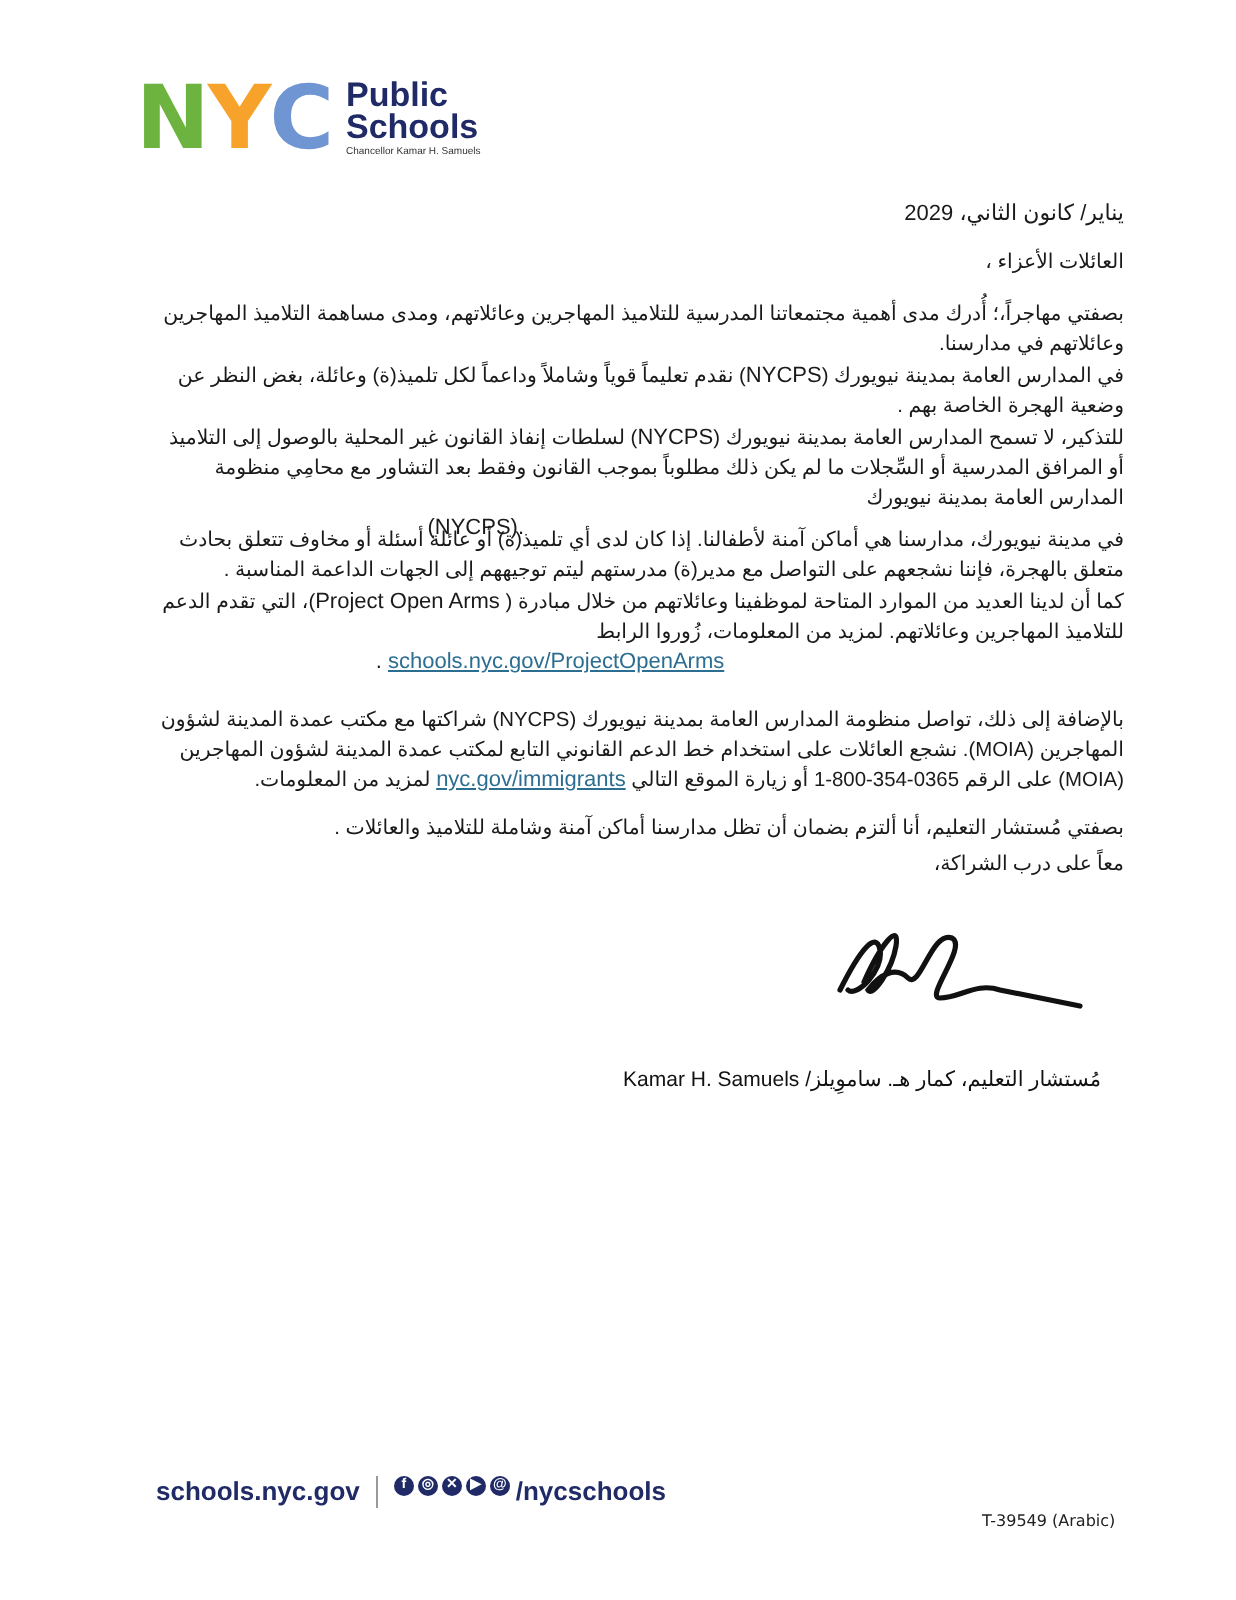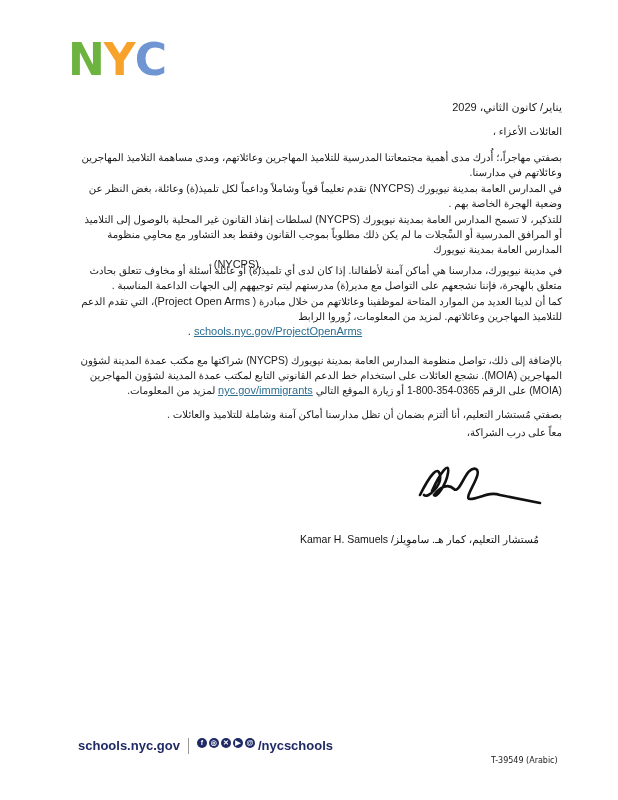--- a/index.html
+++ b/index.html
@@ -23,36 +23,41 @@
   .p4 { top:263px; }
   .p5 { top:294px; }
   .p6 { top:353px; }
   .p7 { top:407px;text-align:right; }
   .p8 { top:425px;font-family:Liberation Serif, serif; }
   .ltr { direction:ltr; unicode-bidi:embed; font-size:11px; }
   .link { color:#2c6e91; text-decoration:underline; }
   .link-line { display:block; text-align:center; padding-right:90px; font-size:11px; }
 
   .sig { position:absolute; left:410px; top:455px; width:140px; height:60px; }
-  .signer { position:absolute; left:300px; top:533px; width:262px; direction:rtl; text-align:left; font-size:10.5px; }
+  .signer { position:absolute; left:300px; top:533px; width:262px; direction:rtl; text-align:center; font-size:10.5px; }
 
   .footer { position:absolute; left:78px; top:738px; display:flex; align-items:flex-start; color:#1f2a66; font-weight:bold; font-size:13px; }
   .footer .sep { width:1px; height:16px; background:#999; margin:0 8px; }
   .social { display:flex; gap:2px; margin-right:3px; }
   .social span { width:10px; height:10px; border-radius:50%; background:#1f2a66; display:inline-block; color:#fff; font-size:7px; line-height:10px; text-align:center; }
   .code { position:absolute; left:491px; top:756px; font-size:8px; color:#222; font-family:"DejaVu Sans", sans-serif; }
 </style>
 </head>
 <body>
 
 <div class="logo">
   <div class="nyc">
     <span class="n">N</span>
     <span class="y">Y</span>
     <span class="c">C</span>
+  </div>
+  <div class="ps">
+    <span class="l1">Public</span>
+    <span class="l2">Schools</span>
+    <span class="l3">Chancellor Kamar H. Samuels</span>
   </div>
 </div>
 
 <div class="doc date">يناير/ كانون الثاني، 2029</div>
 <div class="doc greet">العائلات الأعزاء ،</div>
 <div class="doc p1">بصفتي مهاجراً،؛ أُدرك مدى أهمية مجتمعاتنا المدرسية للتلاميذ المهاجرين وعائلاتهم، ومدى مساهمة التلاميذ المهاجرين وعائلاتهم في مدارسنا.</div>
 
 <div class="doc p2">
   <span>في المدارس العامة بمدينة نيويورك (</span><span class="ltr">NYCPS</span><span>) نقدم تعليماً قوياً وشاملاً وداعماً لكل تلميذ(ة) وعائلة، بغض النظر عن وضعية الهجرة الخاصة بهم .</span>
 </div>

